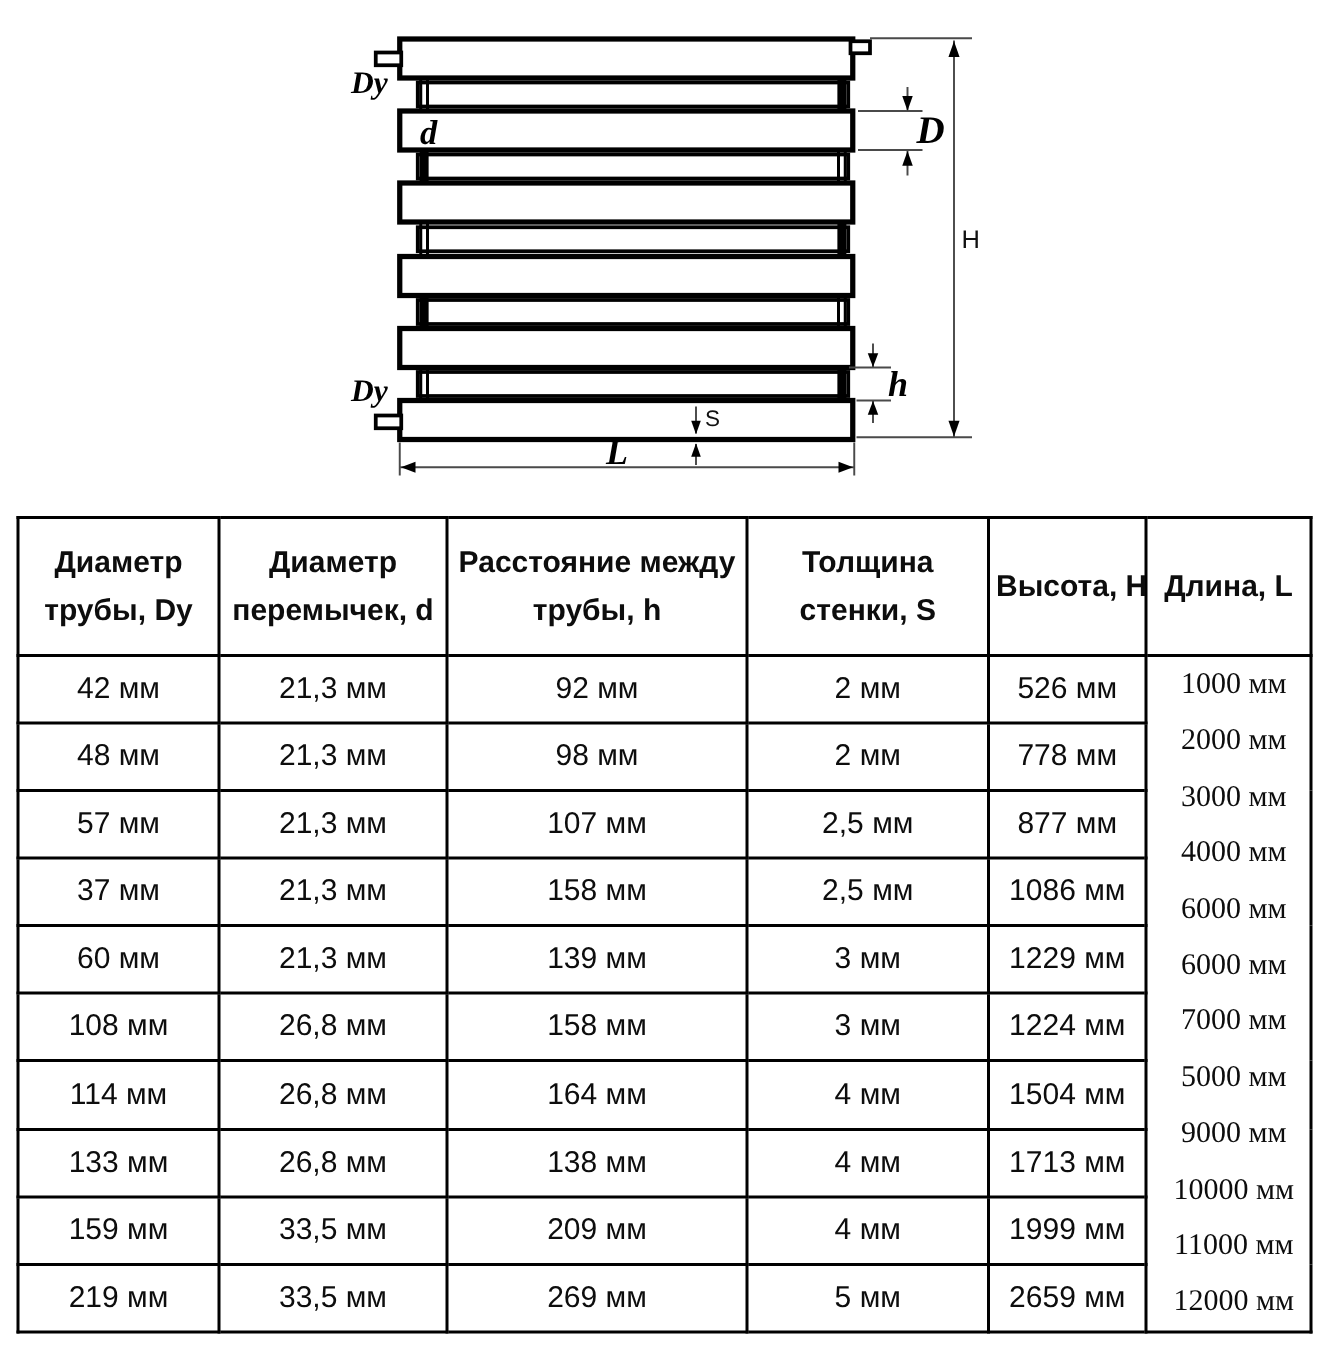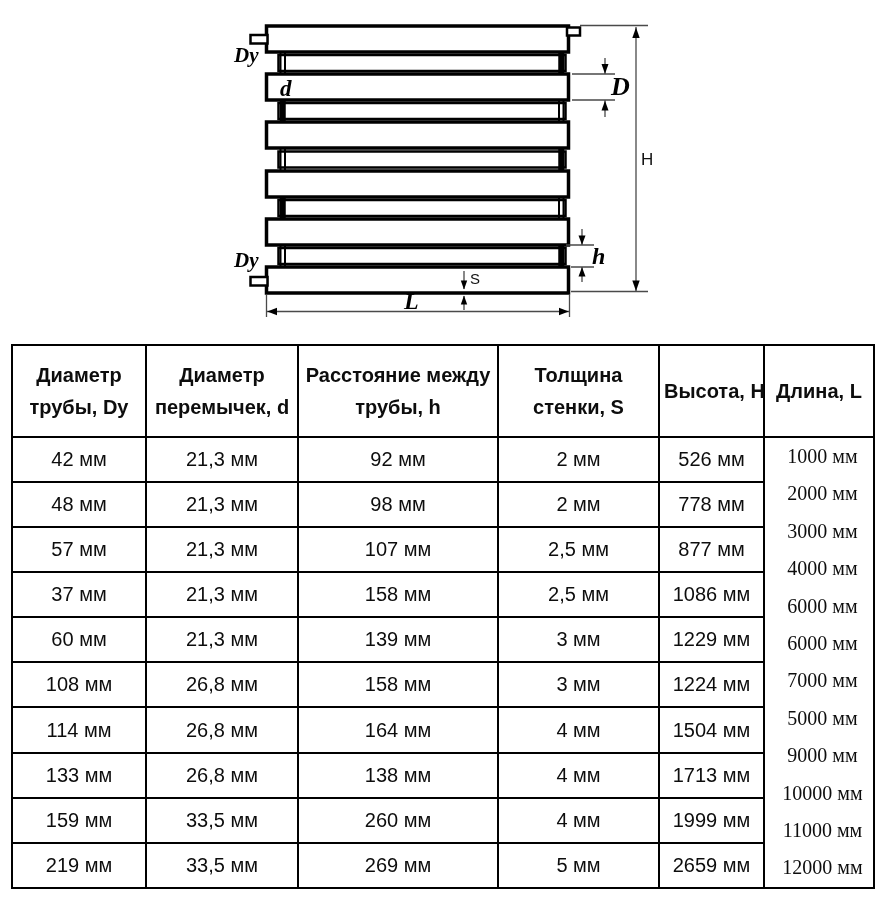--- a/index.html
+++ b/index.html
@@ -192,21 +192,21 @@
       <tr>
         <td>133 мм</td>
         <td>26,8 мм</td>
         <td>138 мм</td>
         <td>4 мм</td>
         <td>1713 мм</td>
       </tr>
       <tr>
         <td>159 мм</td>
         <td>33,5 мм</td>
-        <td>260 мм</td>
+        <td>209 мм</td>
         <td>4 мм</td>
         <td>1999 мм</td>
       </tr>
       <tr>
         <td>219 мм</td>
         <td>33,5 мм</td>
         <td>269 мм</td>
         <td>5 мм</td>
         <td>2659 мм</td>
       </tr>

